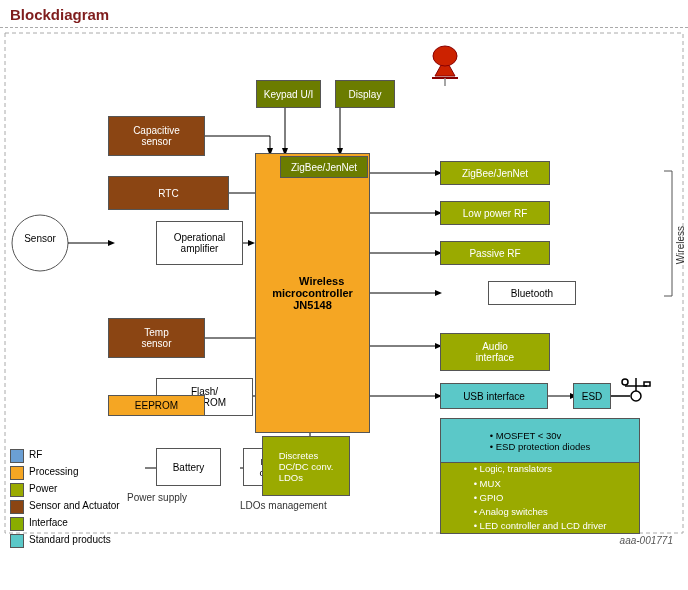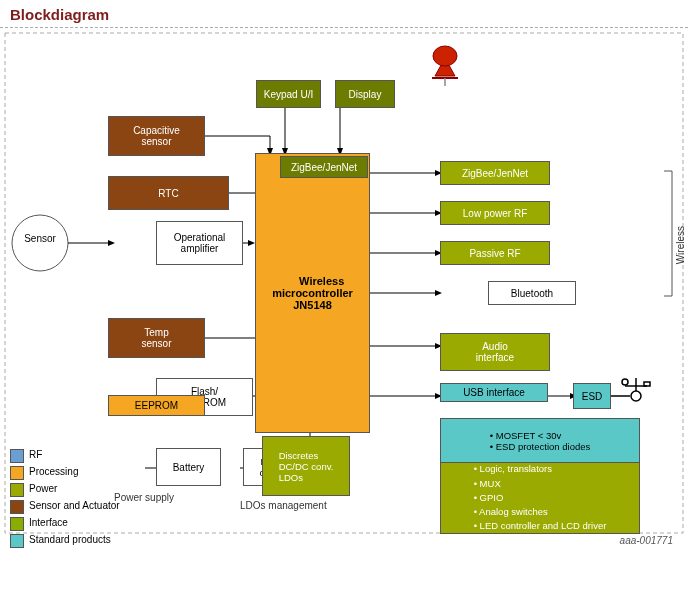--- a/index.html
+++ b/index.html
@@ -232,21 +232,21 @@
 
   <div class="block block-white" style="left:440px;top:253px;width:88px;height:24px;">
     <span>Bluetooth</span>
   </div>
 
   <div class="block block-olive" style="left:440px;top:305px;width:110px;height:38px;">
     <span style="white-space:pre;">Audio
 interface</span>
   </div>
 
-  <div class="block block-teal" style="left:440px;top:355px;width:108px;height:19px;">
+  <div class="block block-teal" style="left:440px;top:355px;width:108px;height:26px;">
     <span>USB interface</span>
   </div>
 
   <div class="block block-teal" style="left:573px;top:355px;width:38px;height:26px;">
     <span>ESD</span>
   </div>
 
   <div class="block block-teal" style="left:440px;top:390px;width:200px;height:45px;text-align:left;padding:2px 4px;font-size:9.5px;">
     <span style="white-space:pre;">• MOSFET &lt; 30v
 • ESD protection diodes</span>
@@ -268,21 +268,21 @@
     <span style="white-space:pre;text-align:center;">Battery
 charger</span>
   </div>
 
   <div class="block block-olive" style="left:262px;top:408px;width:88px;height:60px;font-size:9.5px;">
     <span style="white-space:pre;text-align:left;">Discretes
 DC/DC conv.
 LDOs</span>
   </div>
 
-  <div style="position:absolute;left:82px;top:464px;font-size:10px;color:#333;padding-left:32px;">
+  <div style="position:absolute;left:95px;top:464px;font-size:10px;color:#333;padding-left:32px;">
     <span>Power supply</span>
   </div>
   <div style="position:absolute;left:240px;top:472px;font-size:10px;color:#333;">
     <span>LDOs management</span>
   </div>
   <div style="position:absolute;left:675px;top:198px;font-size:10px;color:#333;writing-mode:vertical-rl;transform:rotate(180deg);">
     <span>Wireless</span>
   </div>
 
   <div class="ref-text" style="bottom:12px;right:15px;font-style:italic;">

